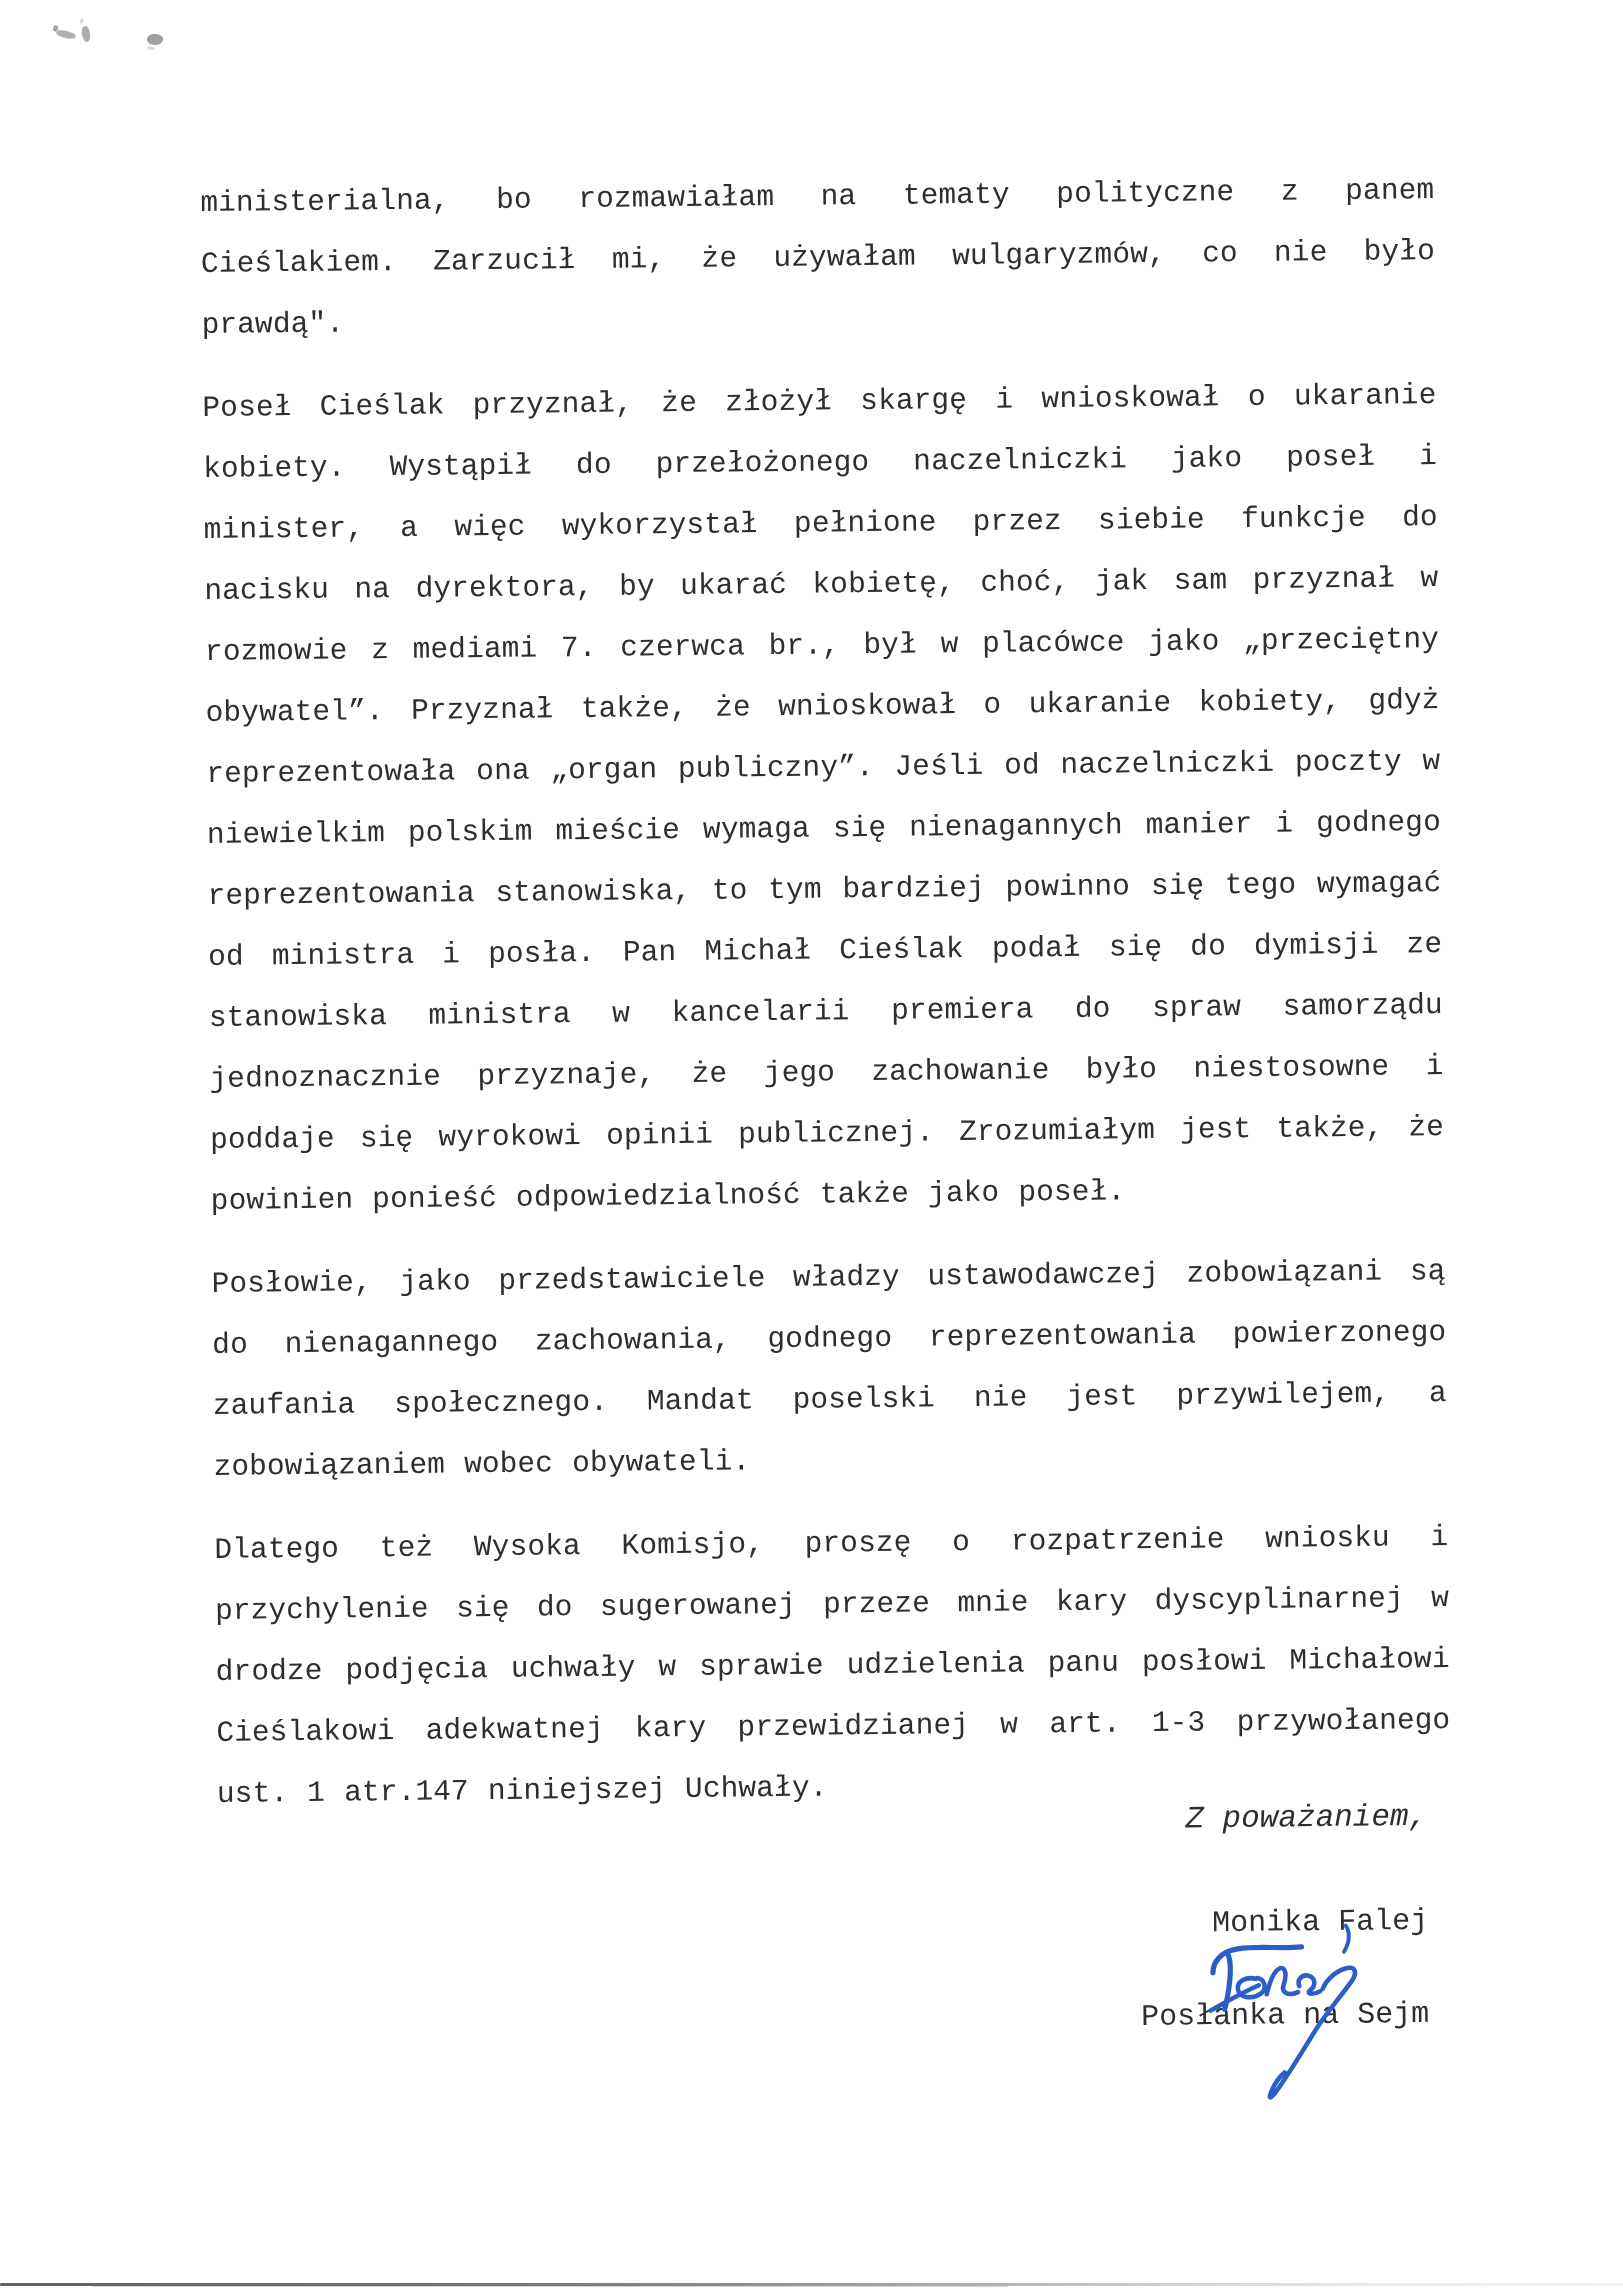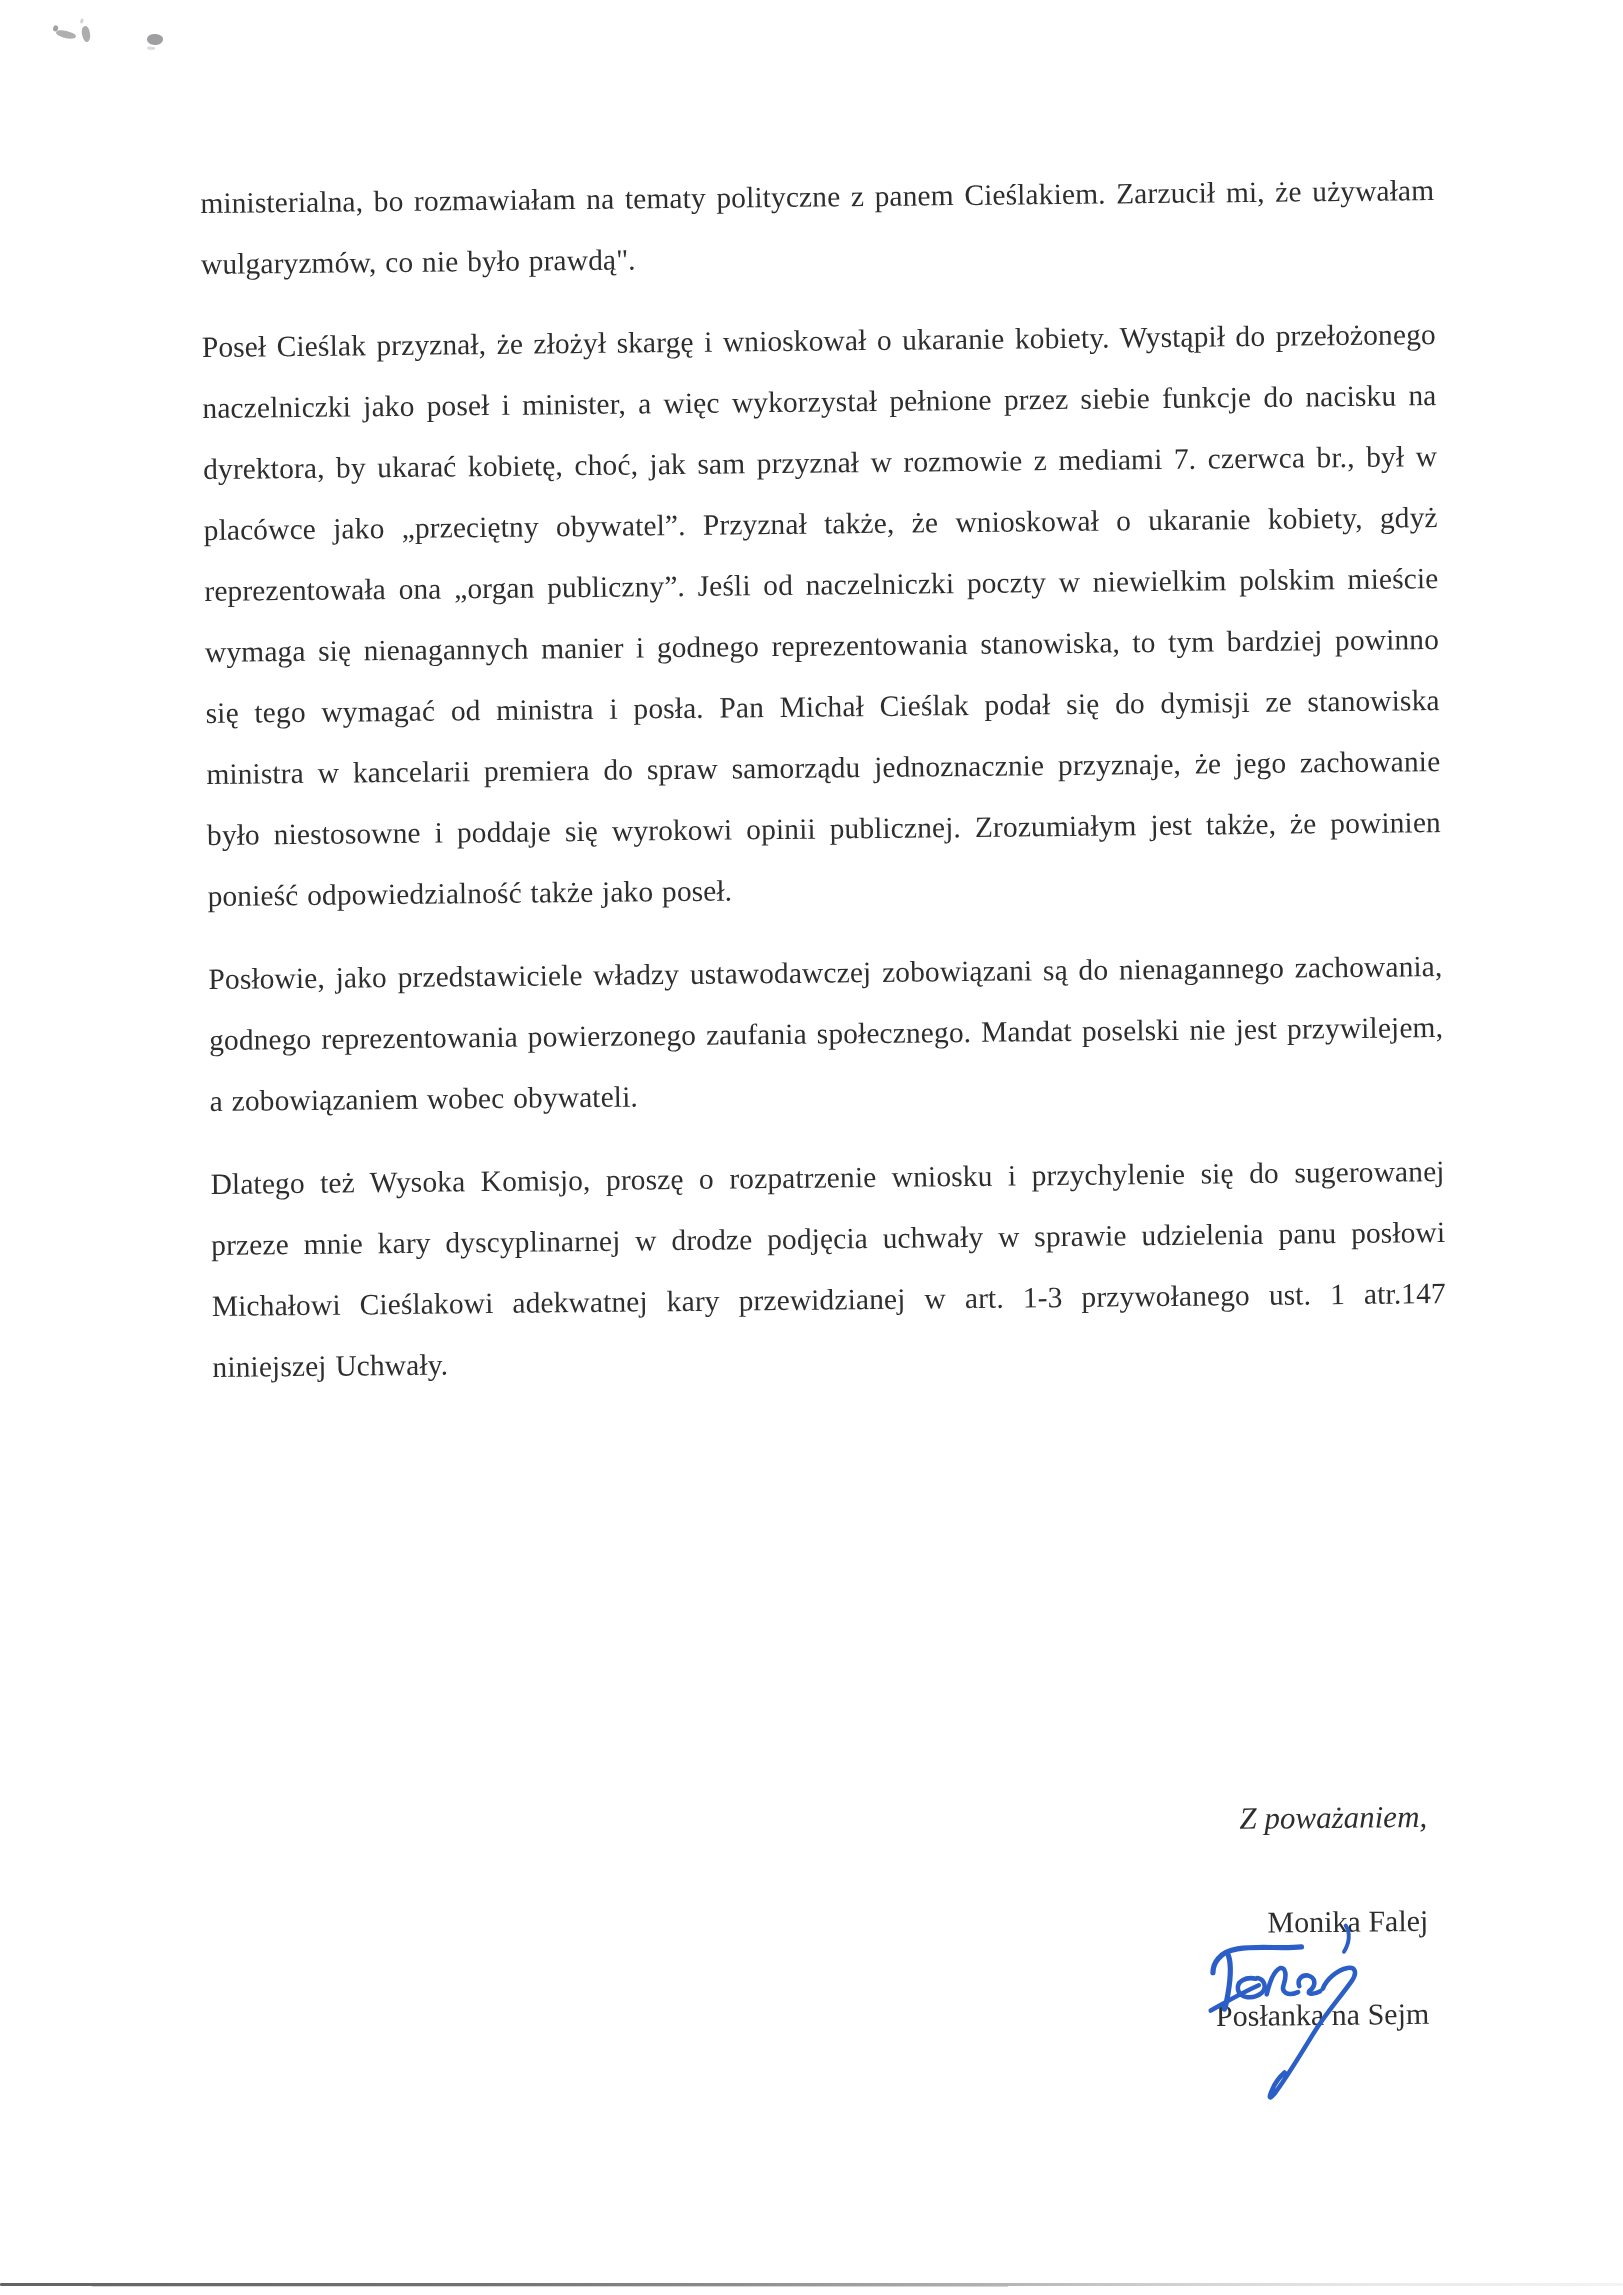--- a/index.html
+++ b/index.html
@@ -2,21 +2,21 @@
 <html style="font-size:10.5px"><head>
 <meta charset="utf-8">
 <style>
   html, body { margin: 0; padding: 0; background: #e8e8e8; }
   .page {
     position: relative;
     width: 1623px;
     height: 2295px;
     background: #ffffff;
     overflow: hidden;
-    font-family: Liberation Serif, serif;
+    font-family: Liberation Mono, monospace;
   }
 
   
   .letter-body {
     position: absolute;
     left: 200px;
     top: 173px;
     width: 1234px;
     transform: rotate(-0.6deg);
     transform-origin: 0 0;

